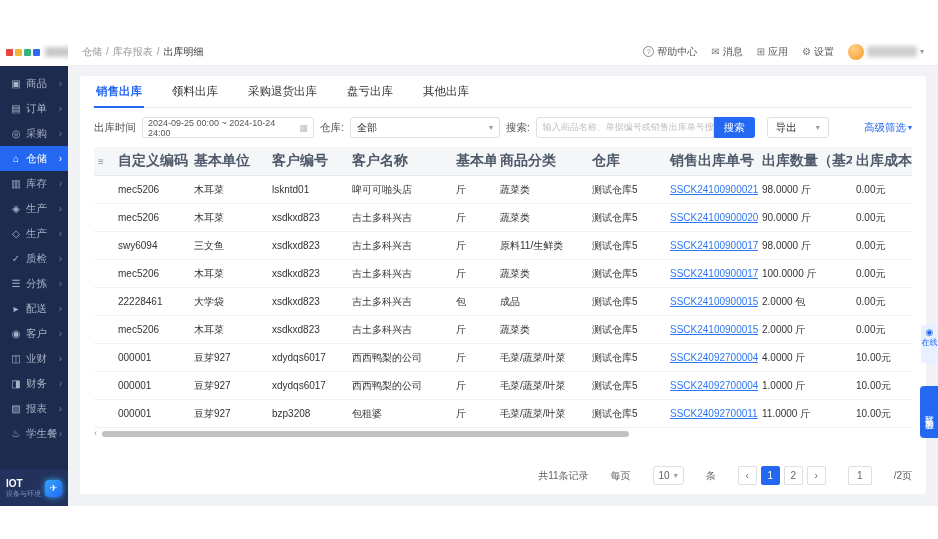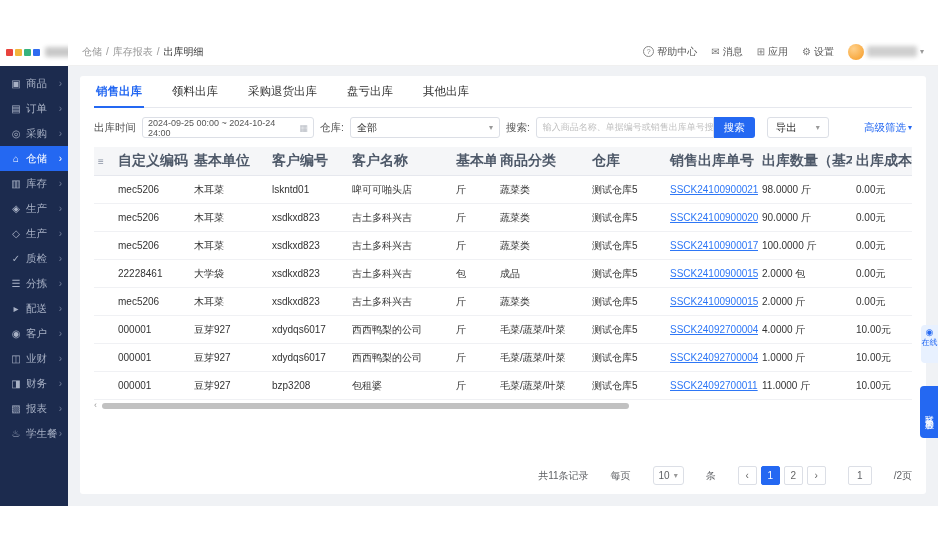--- a/index.html
+++ b/index.html
@@ -199,20 +199,27 @@
         <span class="si-icon">▧</span>
         <span class="si-label">报表</span>
         <span class="si-chev">›</span>
       </div>
       <div class="side-item">
         <span class="si-icon">♨</span>
         <span class="si-label">学生餐</span>
         <span class="si-chev">›</span>
       </div>
     </div>
+  <div class="iot">
+    <div>
+      <div class="iot-title">IOT</div>
+      <div class="iot-sub">设备与环境</div>
+    </div>
+    <div class="iot-icon">✈</div>
+  </div>
 </div>
 
 <div class="main">
   <div class="card">
     <div class="tabs">
         <div class="tab active">销售出库</div>
         <div class="tab">领料出库</div>
         <div class="tab">采购退货出库</div>
         <div class="tab">盘亏出库</div>
         <div class="tab">其他出库</div>
@@ -295,20 +302,33 @@
             <td>吉土多科兴吉</td>
             <td>斤</td>
             <td>蔬菜类</td>
             <td>测试仓库5</td>
             <td class="link">SSCK24100900020</td>
             <td>90.0000 斤</td>
             <td>0.00元</td>
           </tr>
           <tr>
             <td class="td-icon"></td>
+            <td>swy6094</td>
+            <td>三文鱼</td>
+            <td>xsdkxd823</td>
+            <td>吉土多科兴吉</td>
+            <td>斤</td>
+            <td>原料11/生鲜类</td>
+            <td>测试仓库5</td>
+            <td class="link">SSCK24100900017</td>
+            <td>98.0000 斤</td>
+            <td>0.00元</td>
+          </tr>
+          <tr>
+            <td class="td-icon"></td>
             <td>mec5206</td>
             <td>木耳菜</td>
             <td>xsdkxd823</td>
             <td>吉土多科兴吉</td>
             <td>斤</td>
             <td>蔬菜类</td>
             <td>测试仓库5</td>
             <td class="link">SSCK24100900017</td>
             <td>100.0000 斤</td>
             <td>0.00元</td>

